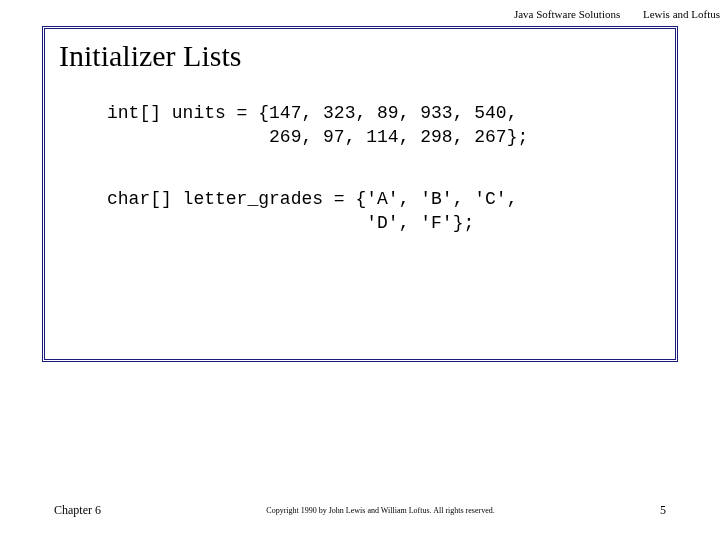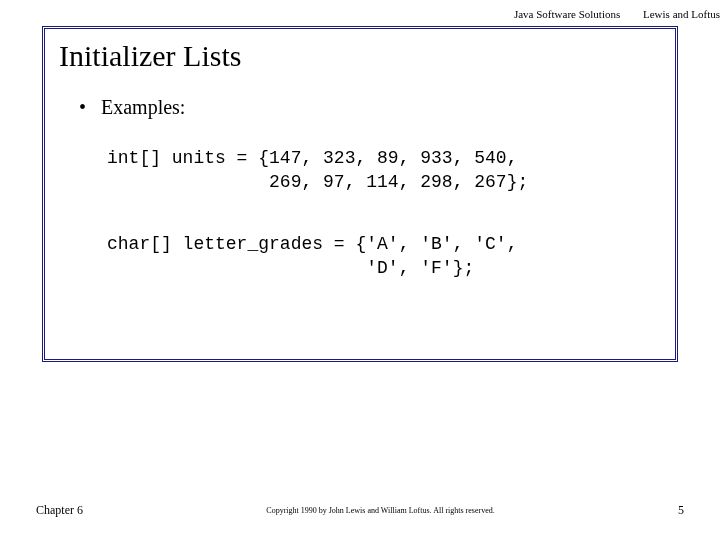--- a/index.html
+++ b/index.html
@@ -62,21 +62,21 @@
       margin-left: 62px;
       margin-top: 6px;
       line-height: 1.35;
     }
     .footer-row {
       position: absolute;
       bottom: 22px;
       left: 0;
       right: 0;
       width: 100%;
-      padding: 0 36px;
+      padding: 0 54px;
       display: flex;
       align-items: center;
     }
     .chapter {
       font-size: 12px;
       font-family: Georgia, serif;
       flex: 0 0 auto;
     }
     .copyright {
       font-size: 8px;
@@ -94,21 +94,20 @@
 <body>
 
 <div class="header-row">
   <span class="header-left">Java Software Solutions</span>
   <span class="header-right">Lewis and Loftus</span>
 </div>
 
 <div class="outer-frame">
   <div class="slide-title">Initializer Lists</div>
   <ul class="bullet-list">
-    <li class="bullet-item">Examples:</li>
   </ul>
   <div class="code-block">int[] units = {147, 323, 89, 933, 540,
                269, 97, 114, 298, 267};</div>
   <div class="code-block" style="margin-top:37px;">char[] letter_grades = {'A', 'B', 'C',
                         'D', 'F'};</div>
 </div>
 
 <div class="footer-row">
   <span class="chapter">Chapter 6</span>
   <span class="copyright">Copyright 1990 by John Lewis and William Loftus. All rights reserved.</span>

